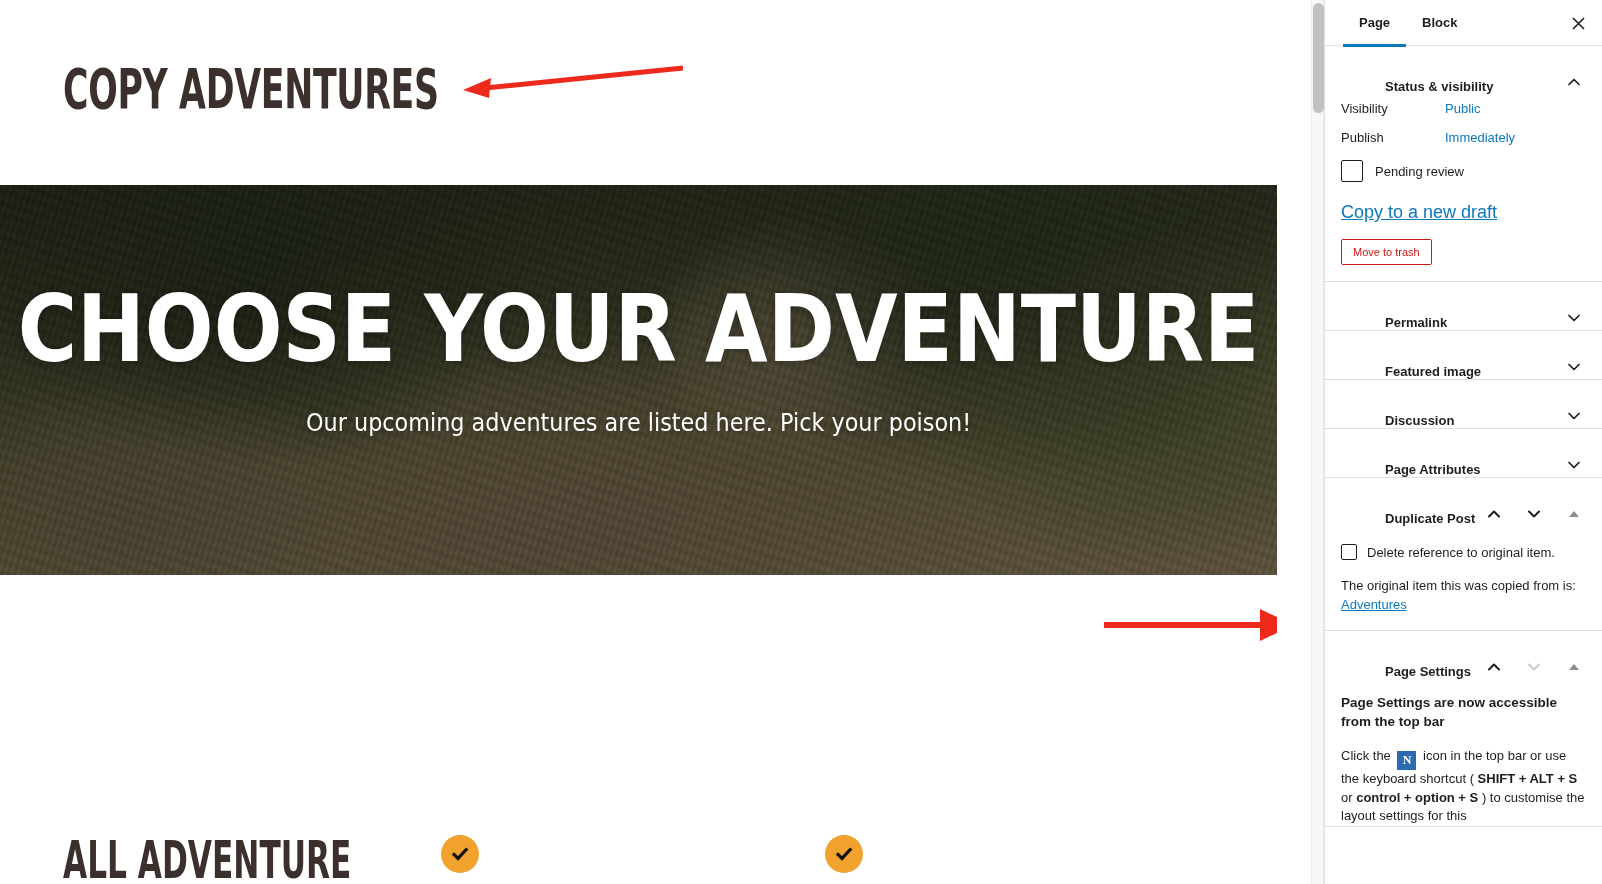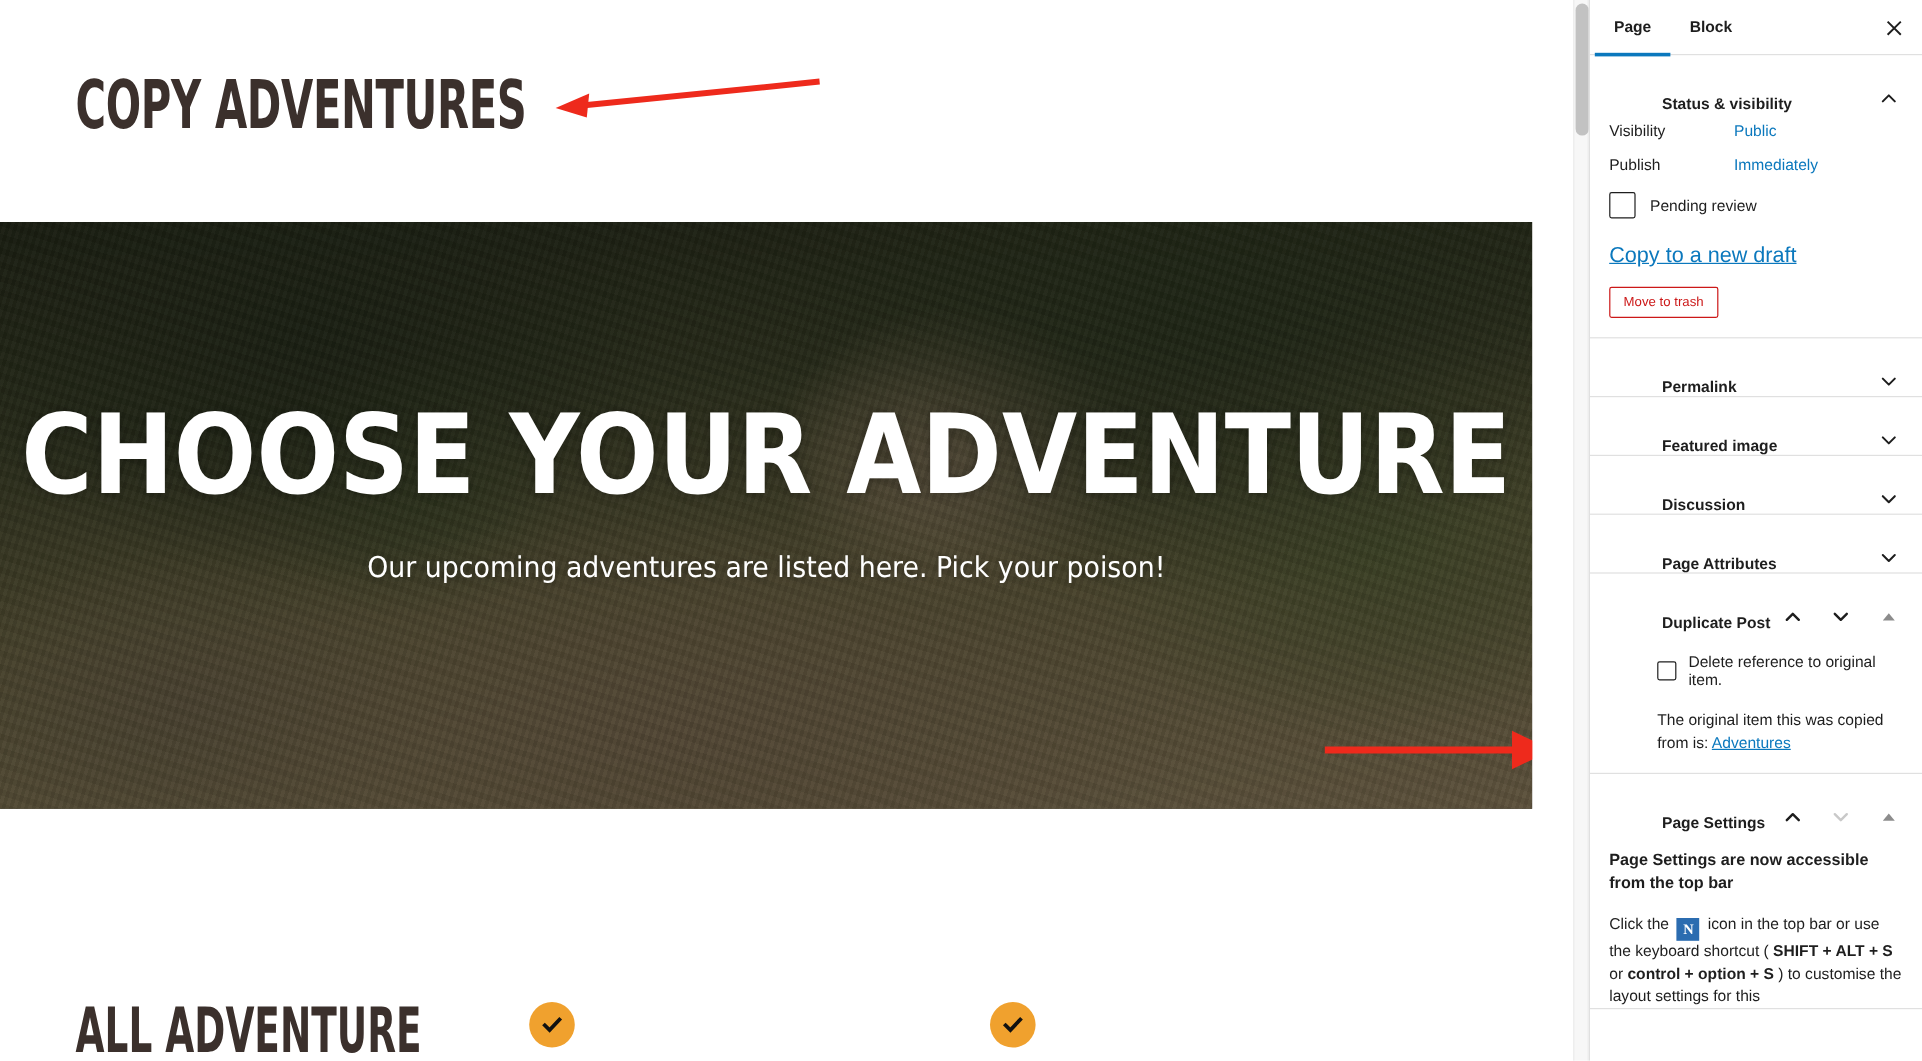--- a/index.html
+++ b/index.html
@@ -31,21 +31,21 @@
     color: #3b302c;
     transform: scaleX(0.62);
     transform-origin: left center;
     white-space: nowrap;
   }
 
   
   .hero {
     position: absolute;
     left: 0; top: 185px;
-    width: 1277px; height: 489px;
+    width: 1277px; height: 390px;
     overflow: hidden;
     background: #2b2a1d;
   }
   .hero-photo {
     position: absolute; inset: 0;
     background:
       radial-gradient(ellipse 420px 300px at 20% 18%, #1d2417 0%, rgba(29,36,23,0) 70%),
       radial-gradient(ellipse 500px 340px at 78% 14%, #232c1b 0%, rgba(35,44,27,0) 72%),
       radial-gradient(ellipse 360px 240px at 90% 55%, #4a5230 0%, rgba(74,82,48,0) 70%),
       radial-gradient(ellipse 620px 260px at 44% 88%, #6b5b46 0%, rgba(107,91,70,0) 72%),
@@ -146,21 +146,21 @@
     font-size: 13px;
     color: #1e1e1e;
     overflow: hidden;
   }
 
   .tabs {
     position: relative;
     height: 46px;
     display: flex; align-items: center;
     border-bottom: 1px solid #e0e0e0;
-    padding-left: 4px;
+    padding-left: 18px;
   }
   .tab {
     position: relative;
     height: 46px; line-height: 46px;
     padding: 0 16px;
     font-size: 13px; font-weight: 600; color: #1e1e1e;
     cursor: pointer;
   }
   .tab.active { color: #1e1e1e; }
   .tab.active:after {
@@ -220,21 +220,21 @@
   .trash-btn {
     display: inline-block;
     margin-top: 16px;
     padding: 6px 11px;
     border: 1px solid #cc1818; border-radius: 2px;
     color: #cc1818; background: #fff;
     font-family: inherit; font-size: 11px;
     cursor: pointer;
   }
 
-  .dup-body { padding: 10px 16px 16px 16px; margin-left: 40px; }
+  .dup-body { padding: 10px 16px 16px 16px; }
   .dup-note { font-size: 13px; line-height: 19px; color: #1e1e1e; margin-top: 10px; }
   .dup-note a { color: #0b78bd; text-decoration: underline; cursor: pointer; }
 
   .ps-body { padding: 14px 16px 0 16px; }
   .ps-strong {
     font-size: 13.5px; font-weight: 700; line-height: 19px;
     color: #1e1e1e;
   }
   .ps-text {
     margin-top: 16px;

